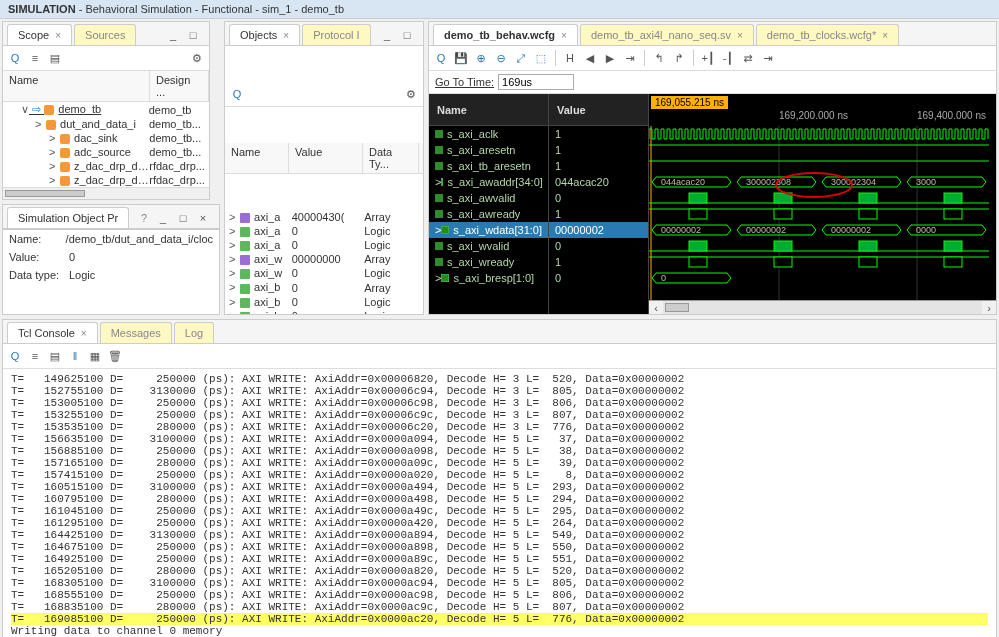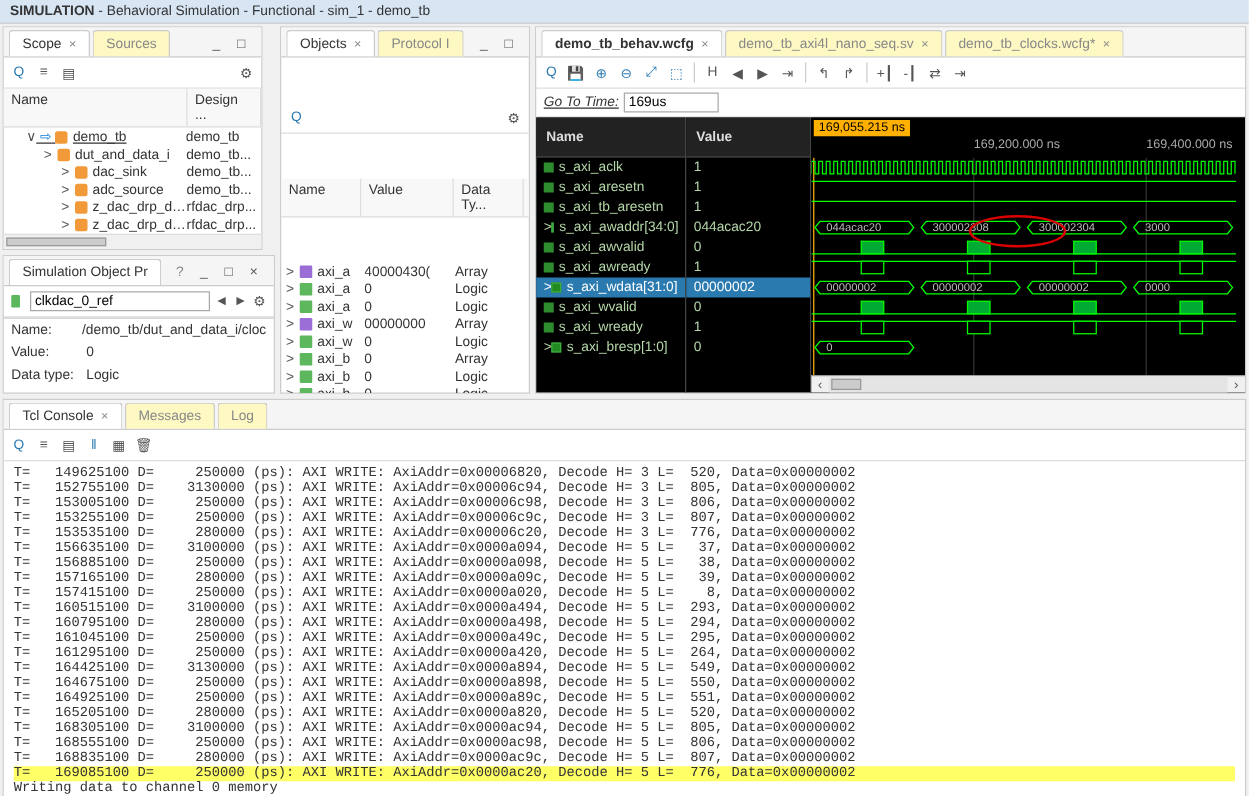--- a/index.html
+++ b/index.html
@@ -144,27 +144,20 @@
       <div class="panel-tabs">
         <div class="panel-tab"><span>Simulation Object Pr</span></div>
         <div class="spacer"></div>
         <div class="icons">
           <span class="q">?</span>
           <span class="icon-btn">_</span>
           <span class="icon-btn minmax"></span>
           <span class="icon-btn">×</span>
         </div>
       </div>
-      <div style="display:flex;padding:4px 6px;align-items:center;gap:4px;border-bottom:1px solid #ddd;">
-        <span class="obj-icon"></span>
-        <input class="name-input" value="clkdac_0_ref" style="">
-        <span class="icon-btn">◄</span>
-        <span class="icon-btn">►</span>
-        <span class="icon-btn gear-icon"></span>
-      </div>
       <div class="obj-props" id="objprops-body">
           <div class="prop-row">
             <div class="k">Name:</div>
             <div class="v">/demo_tb/dut_and_data_i/cloc</div>
           </div>
           <div class="prop-row">
             <div class="k">Value:</div>
             <div class="v">0</div>
           </div>
           <div class="prop-row">
@@ -290,21 +283,21 @@
       <div class="sep"></div>
       <span class="icon-btn">↰</span>
       <span class="icon-btn">↱</span>
       <div class="sep"></div>
       <span class="icon-btn">+┃</span>
       <span class="icon-btn">-┃</span>
       <span class="icon-btn">⇄</span>
       <span class="icon-btn">⇥</span>
     </div>
     <div class="goto">
-      <span style="text-decoration:underline;font-style:italic;">Go To Time:</span>
+      <span style="text-decoration:underline;">Go To Time:</span>
       <input value="169us" style="">
     </div>
     <div class="wave-body">
       <div class="wave-col wave-col-name">
         <div class="wave-header">Name</div>
         <div id="wave-names">
             <div class="sig-row"><span class="wave-sig-icon"></span>s_axi_aclk</div>
             <div class="sig-row"><span class="wave-sig-icon"></span>s_axi_aresetn</div>
             <div class="sig-row"><span class="wave-sig-icon"></span>s_axi_tb_aresetn</div>
             <div class="sig-row">&gt; <span class="wave-bus-icon"></span>s_axi_awaddr[34:0]</div>

